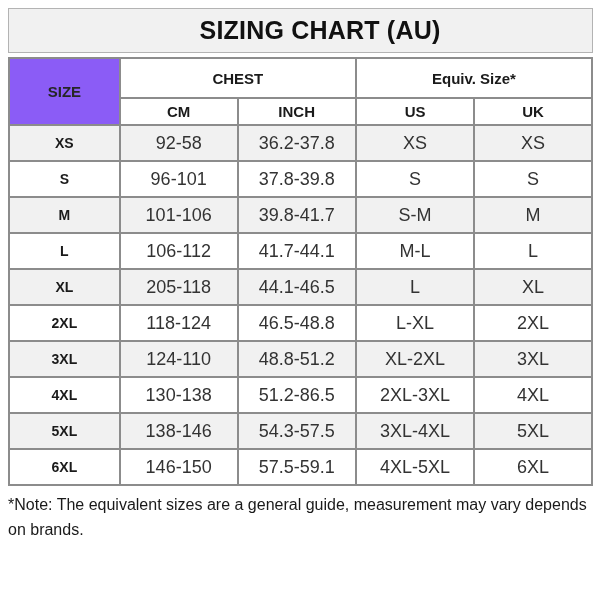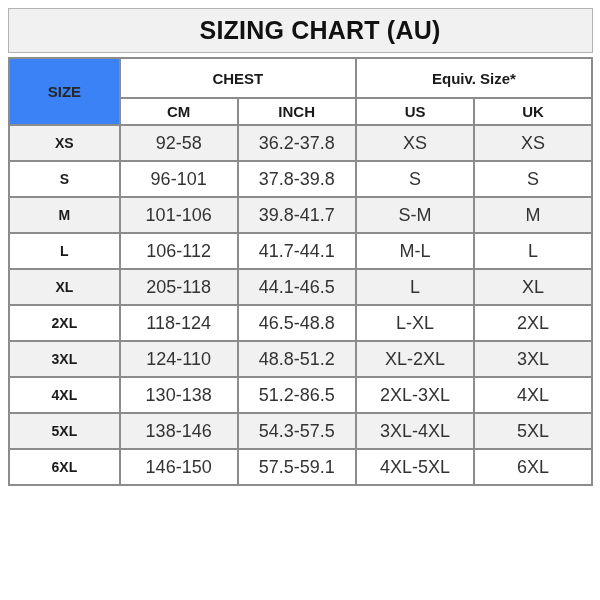--- a/index.html
+++ b/index.html
@@ -40,21 +40,21 @@
   }
   table.sizing th, table.sizing td {
     border: 2px solid #8c8c8c;
     text-align: center;
     vertical-align: middle;
     overflow: hidden;
     white-space: nowrap;
   }
   th.group-head { height: 40px; font-size: 15px; font-weight: bold; color: #1a1a1a; background: #ffffff; border-radius: 14px; }
   th.sub-head   { height: 27px; font-size: 15px; font-weight: bold; color: #1a1a1a; background: #ffffff; }
-  th.size-head  { font-size: 15px; font-weight: bold; background: #3b82f6; }
+  th.size-head  { font-size: 15px; font-weight: bold; background: #8b5cf6; }
   tr.data-row { height: 36px; background: #ffffff; }
   tr.data-row.shaded { background: #f1f1f1; }
   td.size-col { font-size: 14px; font-weight: bold; color: #1a1a1a; }
   td.val-col  { font-size: 18px; font-weight: normal; color: #333333; }
   .footnote {
     margin-top: 7px;
     padding-left: 0px;
     width: 592px;
     font-size: 16px;
     line-height: 1.55;
@@ -158,14 +158,15 @@
       <tr class="data-row">
         <td class="size-col">6XL</td>
         <td class="val-col">146-150</td>
         <td class="val-col">57.5-59.1</td>
         <td class="val-col">4XL-5XL</td>
         <td class="val-col">6XL</td>
       </tr>
     </tbody>
   </table>
 
+  <p class="footnote">*Note: The equivalent sizes are a general guide, measurement may vary depends on brands.</p>
 
 </div>
 
 </body></html>

